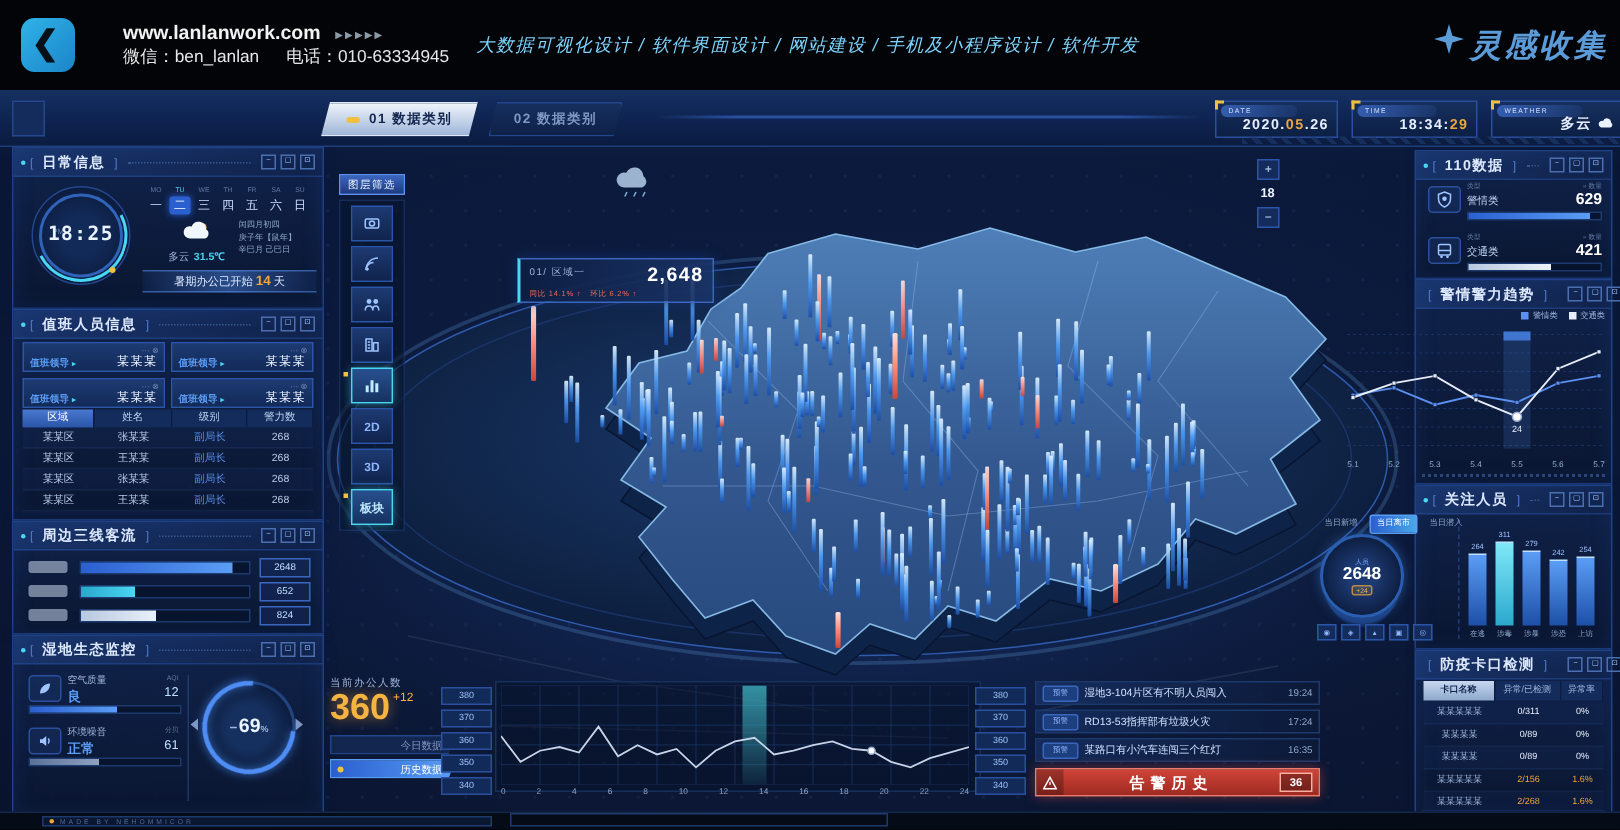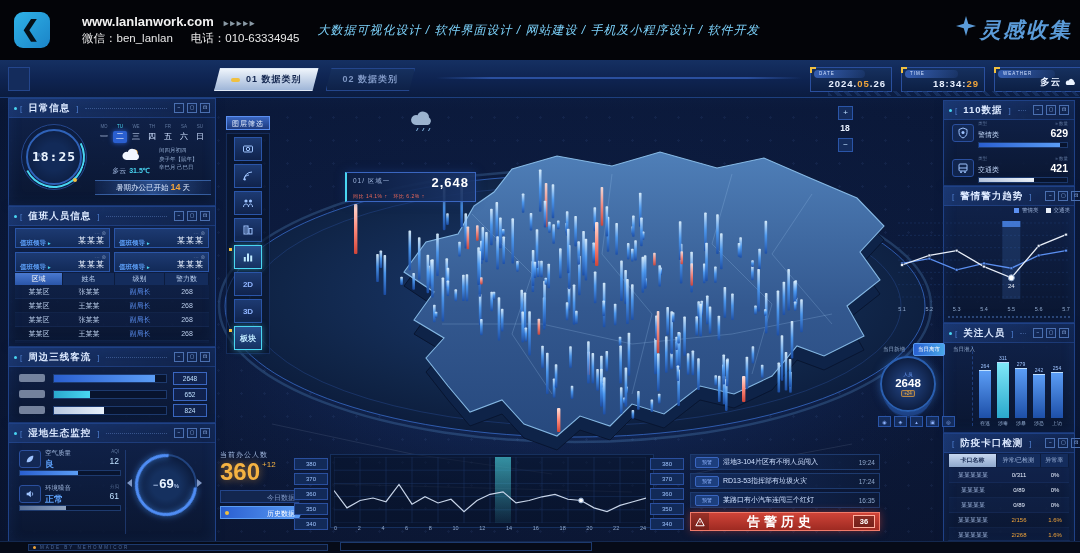--- a/index.html
+++ b/index.html
@@ -285,21 +285,21 @@
   #alerts{position:absolute;left:690px;top:394px;width:190px;z-index:9;}
   .arow{display:flex;align-items:center;gap:4px;height:14px;margin-bottom:3px;padding:0 4px;
     background:linear-gradient(90deg,rgba(22,48,100,.8),rgba(12,26,56,.7));border:1px solid #1d3a6e;}
   .arow .tag{width:22px;height:9px;line-height:9px;text-align:center;background:#1d3f7e;border:1px solid #3a66c0;
     border-radius:2px;color:#8fb4ff;font-size:5px;flex:none;}
   .arow .tx{flex:1;font-size:7px;color:#cfe0ff;white-space:nowrap;overflow:hidden;}
   .arow .tm{font-size:6.5px;color:#8fa8cc;flex:none;}
   #alert-banner{display:flex;align-items:center;height:17px;margin-top:4px;
     background:linear-gradient(180deg,#d04438,#9e2a22);border:1px solid #f07a6a;box-shadow:0 0 8px rgba(208,68,56,.5);}
   #alert-banner .wbox{width:18px;height:100%;background:rgba(0,0,0,.25);display:flex;align-items:center;justify-content:center;flex:none;}
-  #alert-banner .bl{flex:1;text-align:center;font-size:13px;font-weight:bold;color:#fff;letter-spacing:4px;}
+  #alert-banner .bl{flex:1;text-align:center;font-size:10px;font-weight:bold;color:#fff;letter-spacing:4px;}
   #alert-banner .cnt{width:20px;height:11px;line-height:11px;text-align:center;background:rgba(0,0,0,.3);
     border:1px solid #ffb0a0;color:#fff;font-size:7.5px;font-weight:bold;margin-right:4px;flex:none;}
 
   
   .bottom-strip{position:absolute;left:0;bottom:0;width:1080px;height:11px;background:#060b18;border-top:1px solid #14284e;z-index:15;}
   .foot-bar{position:absolute;left:28px;bottom:2px;width:300px;height:7px;border:1px solid #1d3a6e;background:rgba(16,34,72,.5);
     display:flex;align-items:center;gap:4px;padding:0 4px;box-sizing:border-box;}
   .foot-bar .dot{width:3px;height:3px;border-radius:50%;background:#f0a43a;flex:none;}
   .foot-bar .tx{font-size:4.5px;color:#4f6a9a;letter-spacing:2px;}
   .foot-bar2{position:absolute;left:340px;bottom:2px;width:250px;height:7px;border:1px solid #1d3a6e;}
@@ -598,21 +598,21 @@
             <span>01 数据类别</span>
           </div>
           <div class="tab">
             <span>02 数据类别</span>
           </div>
         </div>
       <div class="tb-line"></div>
       <div id="plates">
         <div class="plate" style="width:80px">
           <span class="plabel">DATE</span>
-          <span class="pval"><span>2024.</span><span class="hl">05</span><span>.26</span></span>
+          <span class="pval"><span>2020.</span><span class="hl">05</span><span>.26</span></span>
         </div>
         <div class="plate" style="width:82px">
           <span class="plabel">TIME</span>
           <span class="pval"><span>18:34:</span><span class="hl">29</span></span>
         </div>
         <div class="plate" style="width:86px">
           <span class="plabel">WEATHER</span>
           <span class="pval"><span>多云</span>
             <svg width="11" height="8" viewBox="0 0 22 14" style="vertical-align:-1px">
                 <path d="M6 13a4.5 4.5 0 1 1 1.4-8.8A5.5 5.5 0 0 1 18 6.2 3.8 3.8 0 0 1 17.4 13H6z" fill="#eaf2ff"></path>

